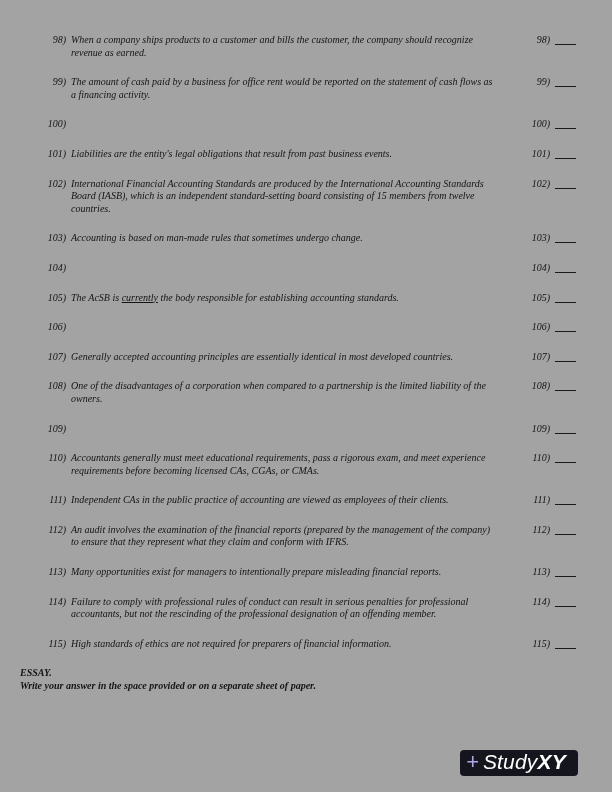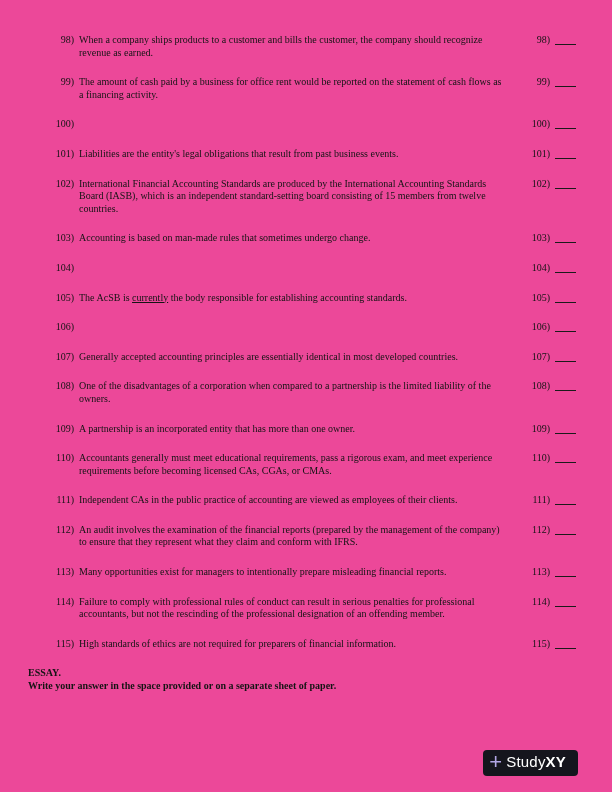--- a/index.html
+++ b/index.html
@@ -1,28 +1,29 @@
 <!DOCTYPE html>
 <html><head>
 <meta charset="utf-8">
 <style>
   html, body { margin: 0; padding: 0; background: #e8e8e8; }
   .page {
     position: relative;
     width: 612px;
     height: 792px;
     margin: 0 auto;
-    background: #ec4899;
+    background: #a3a3a3;
     font-family: "Liberation Serif", serif;
     font-size: 10px;
     line-height: 1.26;
     color: #141414;
     box-sizing: border-box;
-    padding: 34px 36px 0 28px;
+    padding: 34px 36px 0 20px;
     overflow: hidden;
+    font-style: italic;
   }
   .q-row {
     display: flex;
     align-items: flex-start;
     margin-bottom: 17px;
   }
   .q-num {
     flex: 0 0 46px;
     width: 46px;
     text-align: right;
@@ -74,21 +75,21 @@
     font-family: "Liberation Sans", sans-serif;
   }
   .logo-plus {
     font-size: 22px;
     font-weight: 300;
     color: #b1a6e4;
     line-height: 1;
     margin-right: 4px;
     transform: translateY(-1px);
   }
-  .logo-text { font-size: 15px; letter-spacing: 0.2px; }
+  .logo-text { font-size: 21px; letter-spacing: 0.2px; }
   .logo-text .reg { font-weight: 400; }
   .logo-text .bold { font-weight: 700; }
 </style>
 </head>
 <body>
 
 <div class="page">
 
   <div id="questions-list">
     <div class="q-row">
@@ -182,21 +183,20 @@
       <div class="q-num">108)</div>
       <div class="q-text"><span>One of the disadvantages of a corporation when compared to a partnership is the limited liability of the owners.</span><span class="u"></span><span></span></div>
       <div class="q-ans">
         <span class="ans-num">108)</span>
         <span class="blank"></span>
       </div>
     </div>
 
     <div class="q-row">
       <div class="q-num">109)</div>
-      <div class="q-text"><span>A partnership is an incorporated entity that has more than one owner.</span><span class="u"></span><span></span></div>
       <div class="q-ans">
         <span class="ans-num">109)</span>
         <span class="blank"></span>
       </div>
     </div>
 
     <div class="q-row">
       <div class="q-num">110)</div>
       <div class="q-text"><span>Accountants generally must meet educational requirements, pass a rigorous exam, and meet experience requirements before becoming licensed CAs, CGAs, or CMAs.</span><span class="u"></span><span></span></div>
       <div class="q-ans">

